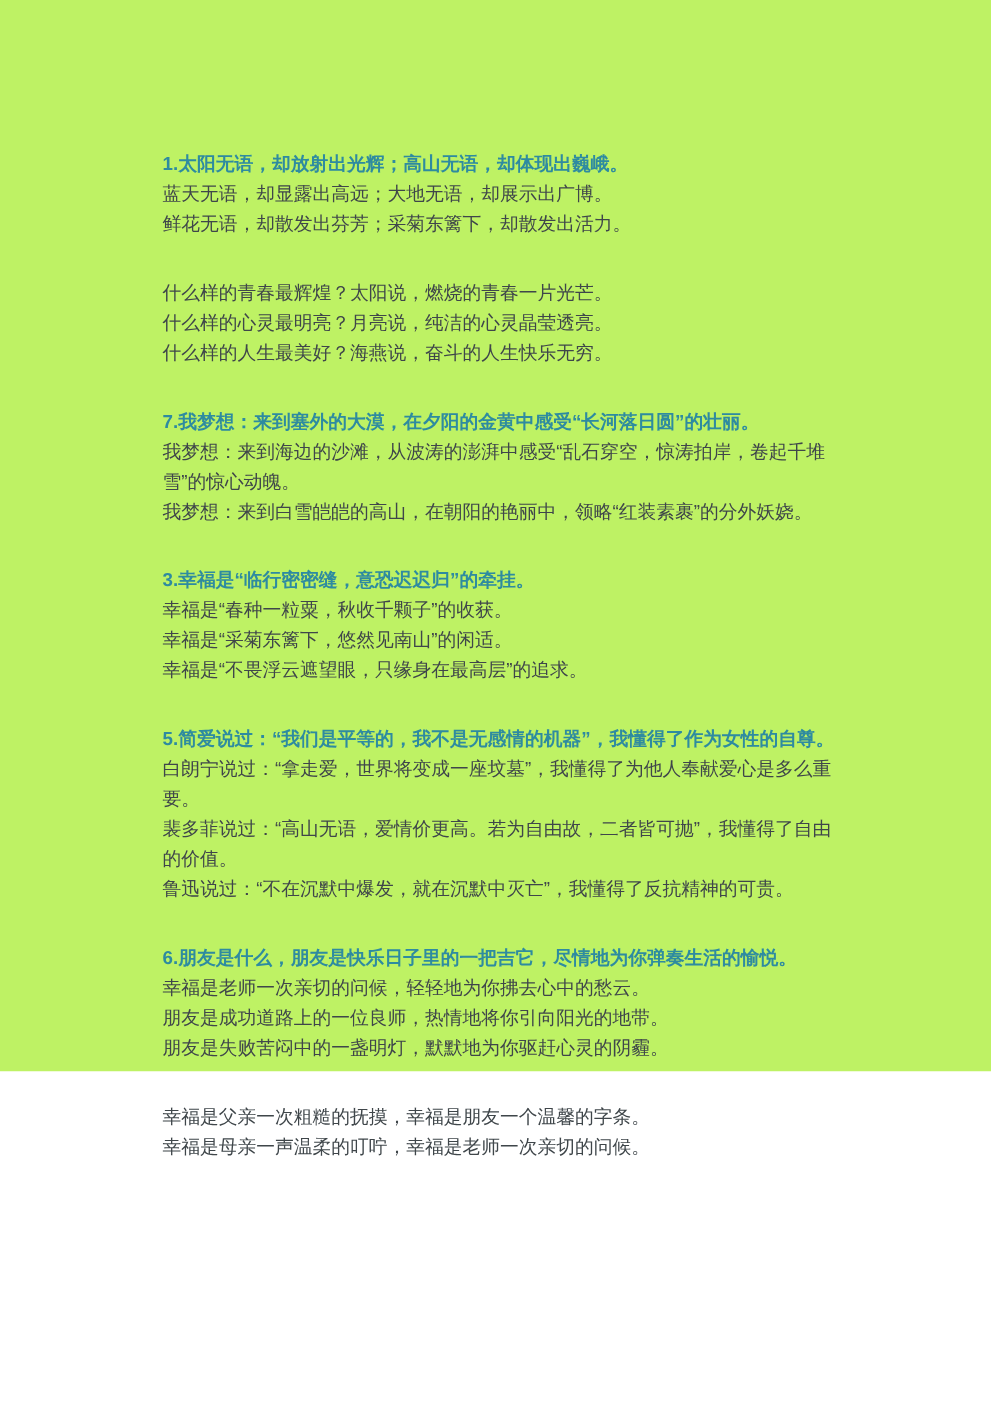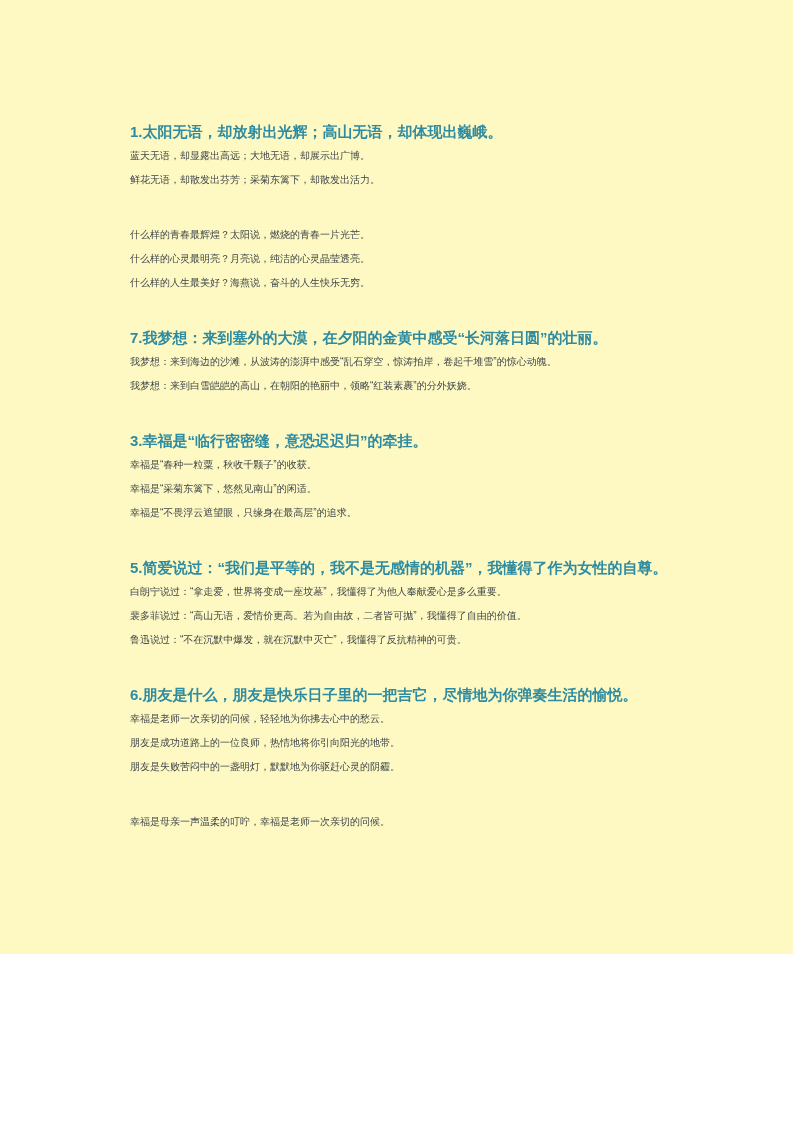--- a/index.html
+++ b/index.html
@@ -9,40 +9,40 @@
   }
   body {
     width: 793px;
     height: 1122px;
     font-family: "Liberation Sans", "DejaVu Sans", sans-serif;
     overflow: hidden;
   }
   .page {
     box-sizing: border-box;
     width: 793px;
-    height: 954px;
-    background: #fef9c3;
+    height: 857px;
+    background: #bef264;
     padding: 120px 77px 0 130px;
   }
   .content {
     width: 548px;
   }
   .section {
     margin: 0 0 31px 0;
   }
   .section-heading {
     margin: 0;
     font-size: 15px;
     line-height: 24px;
     font-weight: 700;
     color: #2e8ba0;
   }
   .section-paragraph {
     margin: 0;
-    font-size: 10px;
+    font-size: 15px;
     line-height: 24px;
     font-weight: 400;
     color: #3f464a;
   }
 </style>
 </head>
 <body>
 
 <div class="page">
   <div class="content" id="content">
@@ -79,17 +79,18 @@
       </div>
 
   <div class="section">
     <p class="section-heading">6.朋友是什么，朋友是快乐日子里的一把吉它，尽情地为你弹奏生活的愉悦。</p>
   <p class="section-paragraph">幸福是老师一次亲切的问候，轻轻地为你拂去心中的愁云。</p>
         <p class="section-paragraph">朋友是成功道路上的一位良师，热情地将你引向阳光的地带。</p>
         <p class="section-paragraph">朋友是失败苦闷中的一盏明灯，默默地为你驱赶心灵的阴霾。</p>
       </div>
 
   <div class="section">
+  <p class="section-paragraph">幸福是父亲一次粗糙的抚摸，幸福是朋友一个温馨的字条。</p>
         <p class="section-paragraph">幸福是母亲一声温柔的叮咛，幸福是老师一次亲切的问候。</p>
       </div>
 
 </div>
 </div>
 
 </body></html>

